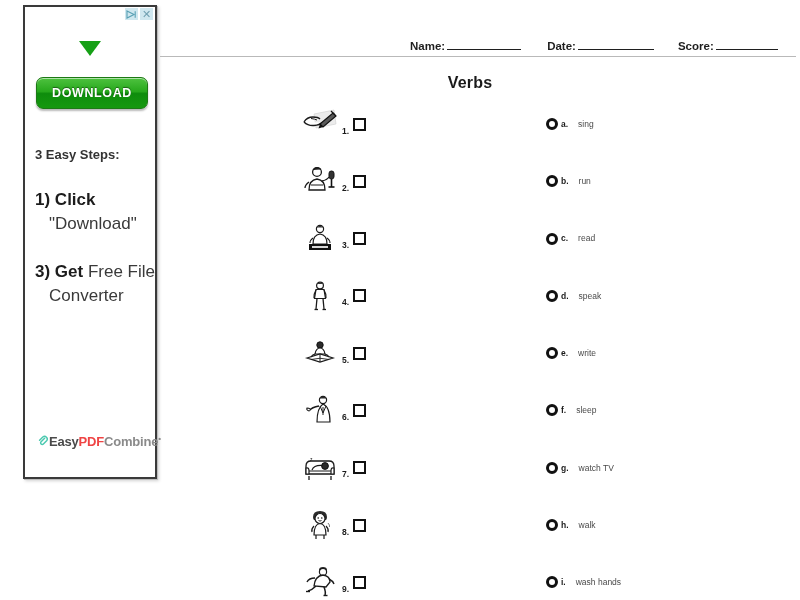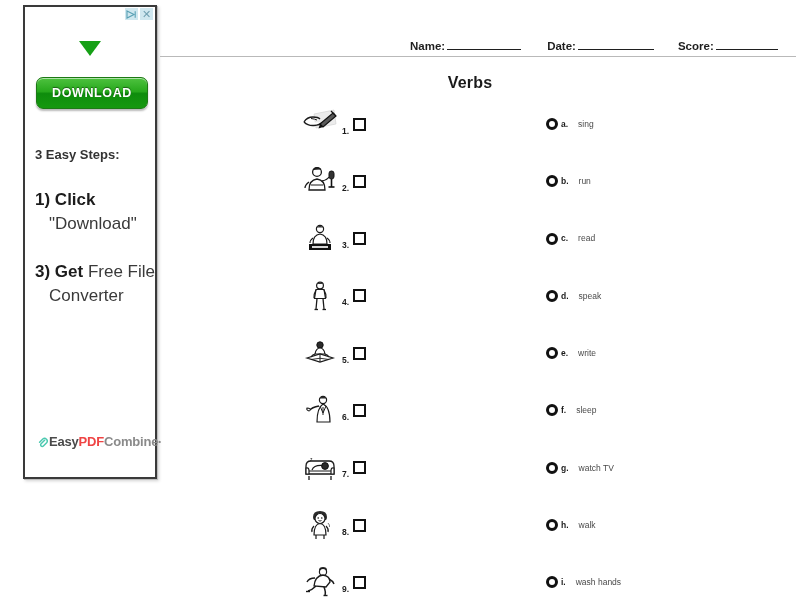--- a/index.html
+++ b/index.html
@@ -93,21 +93,21 @@
   }
   .ad-step { margin-bottom: 24px; font-size: 17px; line-height: 1.42; }
   .ad-step .l1 { white-space: nowrap; }
   .ad-step .l2 { display: block; padding-left: 14px; white-space: nowrap; }
   .ad-step b { font-weight: bold; color: #1c1c1c; }
   .ad-step span.reg { font-weight: normal; color: #3a3a3a; }
 
   .ad-logo {
     position: absolute;
     left: 12px; bottom: 28px;
-    display: flex; align-items: center;
+    display: flex; 
     font-size: 13px;
     font-weight: bold;
     letter-spacing: -0.2px;
   }
   .logo-mark {
     width: 11px; height: 11px;
     margin-right: 1px;
     color: #4cc9b0;
   }
   .lg-easy { color: #4a4a4a; }

